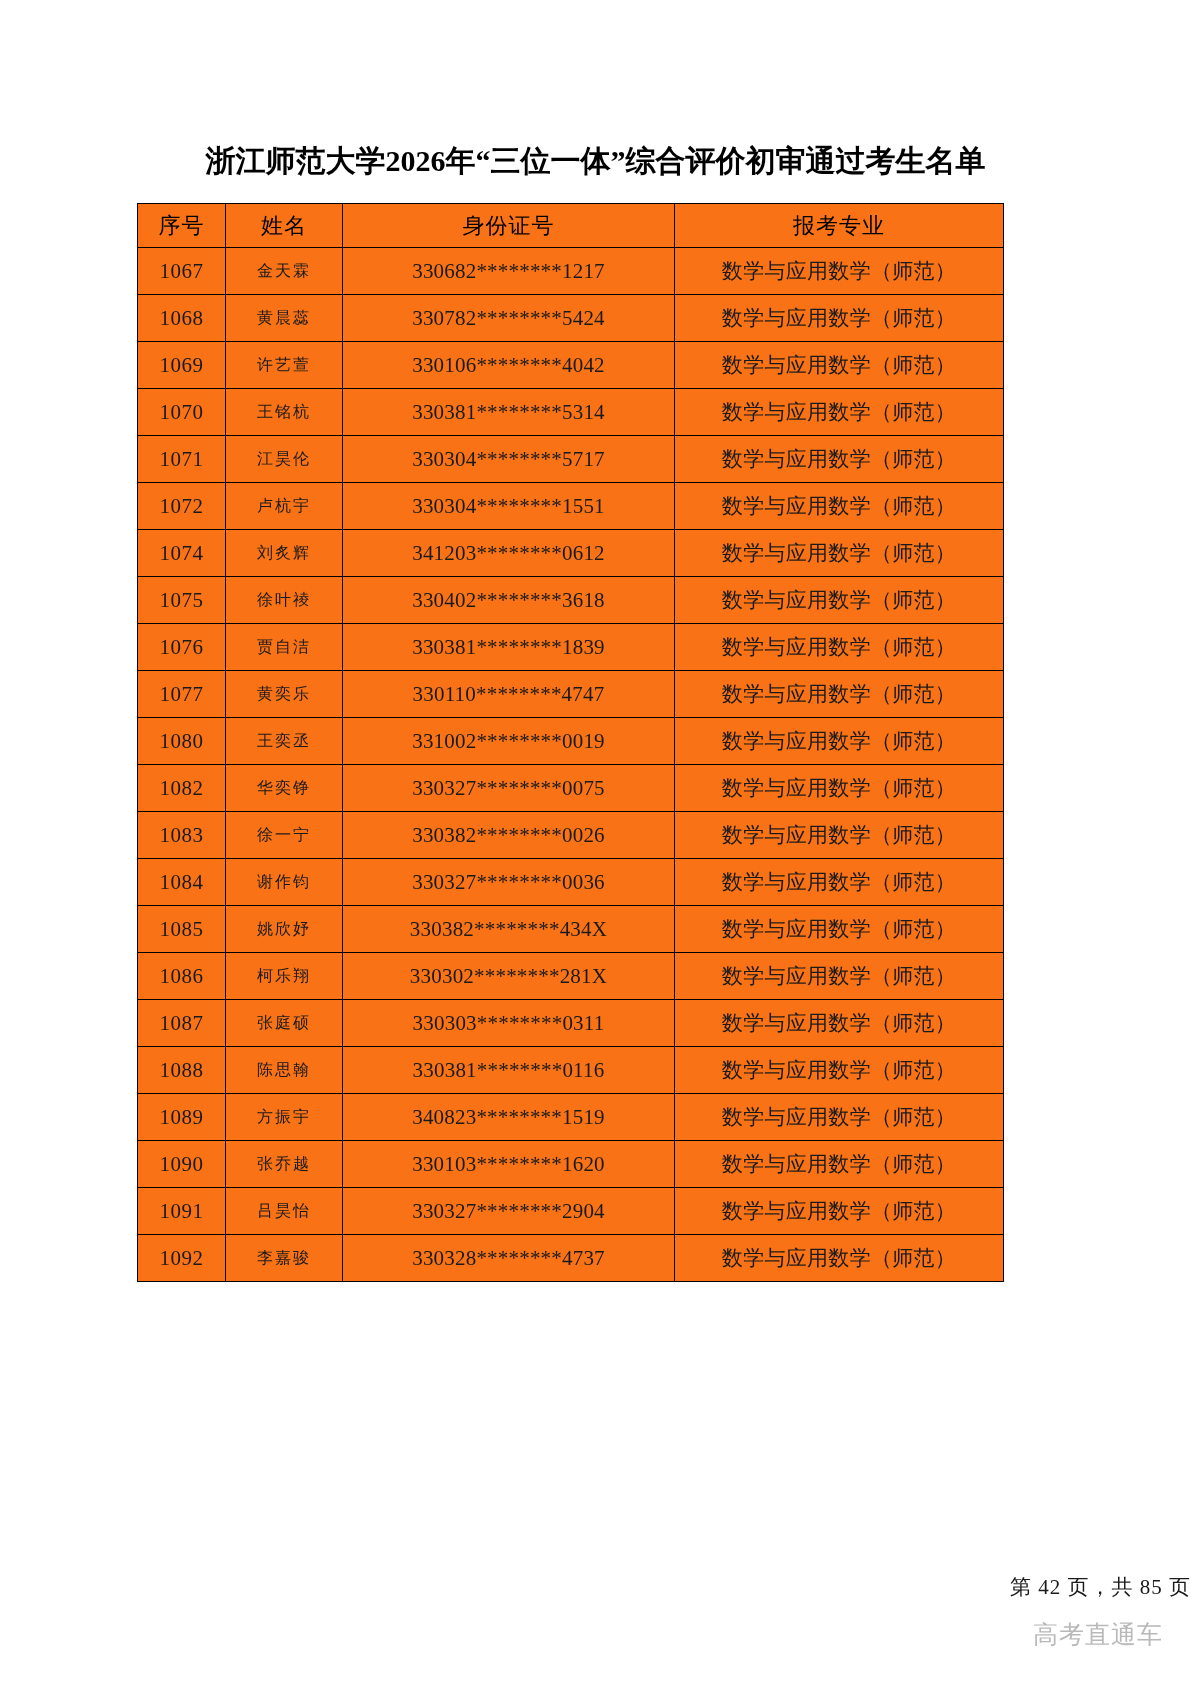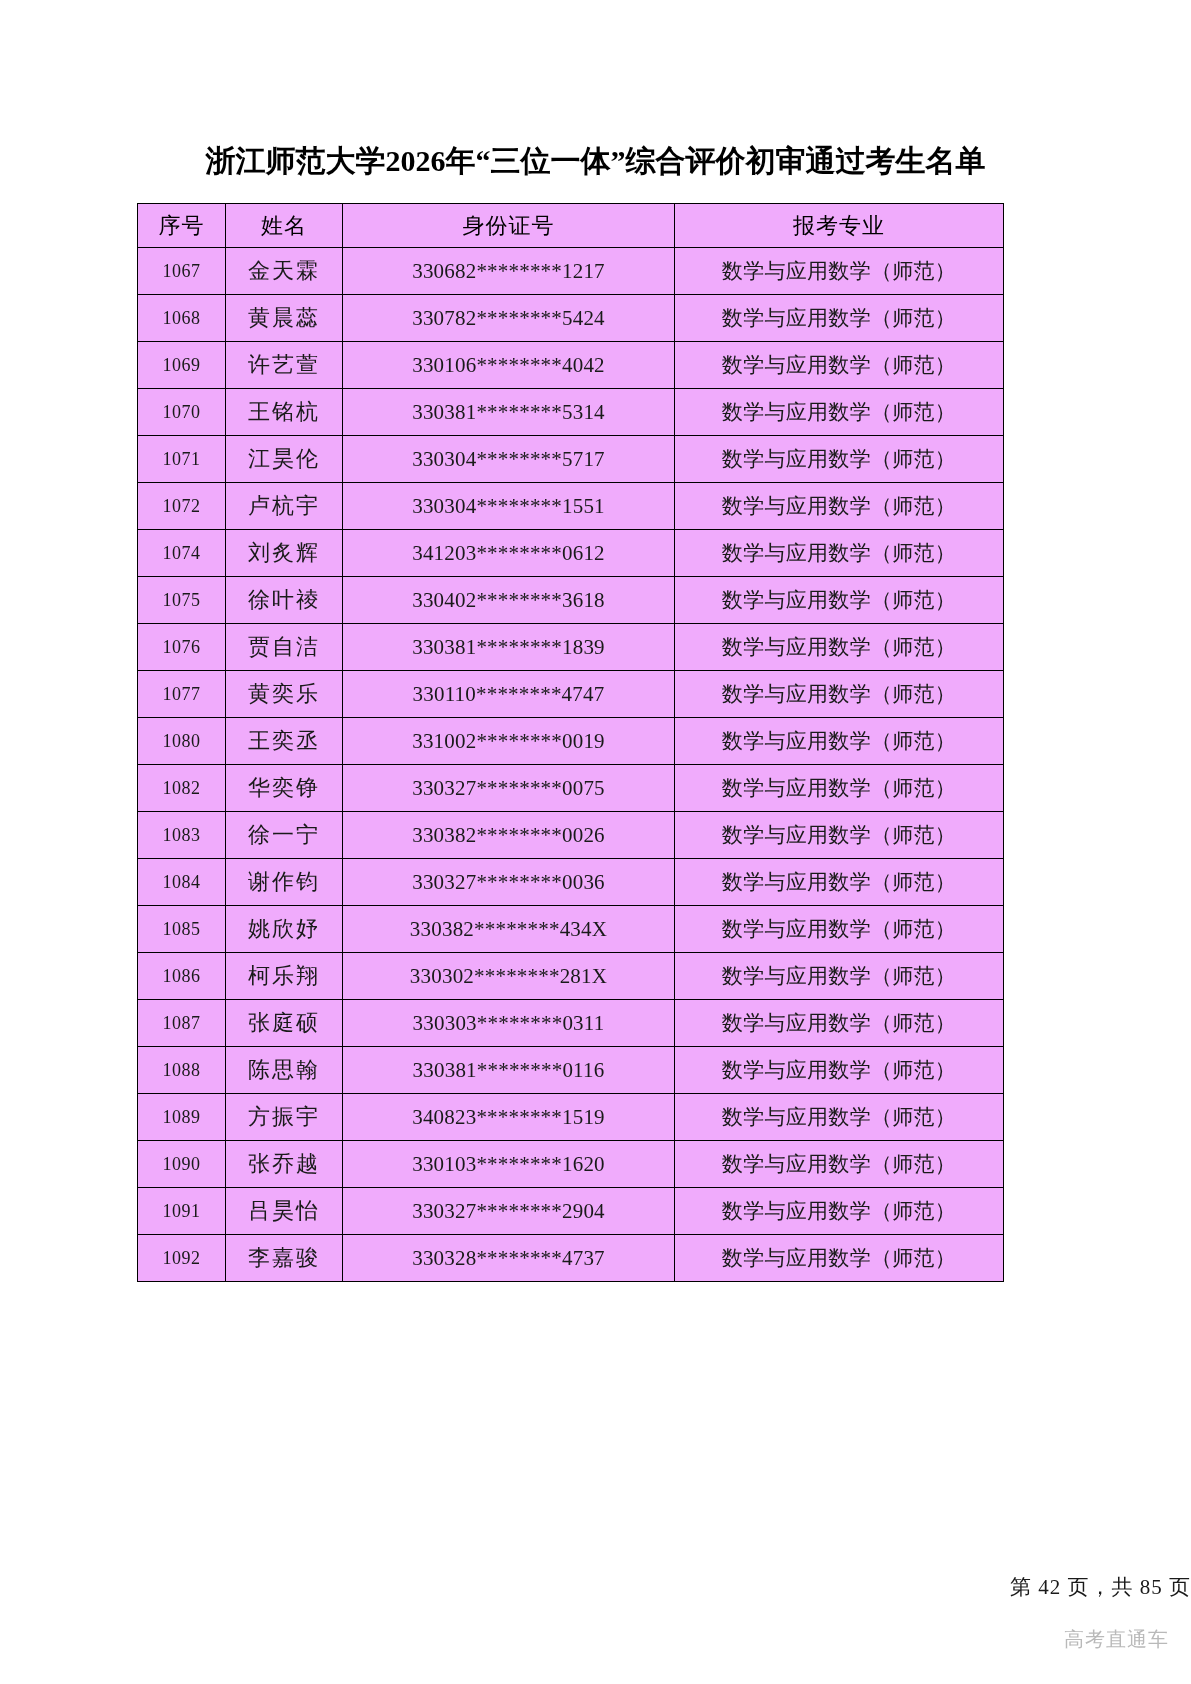--- a/index.html
+++ b/index.html
@@ -41,21 +41,21 @@
     position: absolute;
     top: 203px;
     left: 137px;
     width: 866px;
   }
 
   table.roster {
     border-collapse: collapse;
     width: 866px;
     table-layout: fixed;
-    background: #f0abfc;
+    background: #f97316;
   }
 
   table.roster col.c-seq   { width: 88px; }
   table.roster col.c-name  { width: 117px; }
   table.roster col.c-id    { width: 332px; }
   table.roster col.c-major { width: 329px; }
 
   table.roster th,
   table.roster td {
     border: 1.6px solid #000000;
@@ -75,25 +75,25 @@
     height: 43px;
     line-height: 43px;
     font-weight: normal;
     font-family: "Liberation Sans", "DejaVu Sans", sans-serif;
     font-size: 22px;
     color: #000000;
     letter-spacing: 1px;
   }
 
   table.roster td.cell-seq {
-    font-size: 18px;
+    font-size: 21px;
     letter-spacing: 0.5px;
   }
   table.roster td.cell-name {
-    font-size: 22px;
+    font-size: 16px;
     letter-spacing: 2px;
   }
   table.roster td.cell-id {
     font-size: 21px;
     letter-spacing: 0.2px;
     text-align: center;
   }
   table.roster td.cell-major {
     font-size: 21px;
     letter-spacing: 0.3px;
@@ -107,27 +107,26 @@
     text-align: right;
     font-size: 21px;
     letter-spacing: 1px;
     font-family: "Liberation Serif", "DejaVu Serif", serif;
     color: #1a1a1a;
   }
 
   .watermark {
     position: absolute;
     top: 1618px;
-    right: 22px;
+    right: 28px;
     font-family: "Liberation Sans", "DejaVu Sans", sans-serif;
-    font-size: 20px;
+    font-size: 25px;
     letter-spacing: 1px;
     color: #b9b9b9;
     user-select: none;
-    margin-top: 8px;
   }
 </style>
 </head>
 <body>
 
 <div class="page">
 
   <div class="doc-title">浙江师范大学2026年“三位一体”综合评价初审通过考生名单</div>
 
   <div class="table-wrap">

